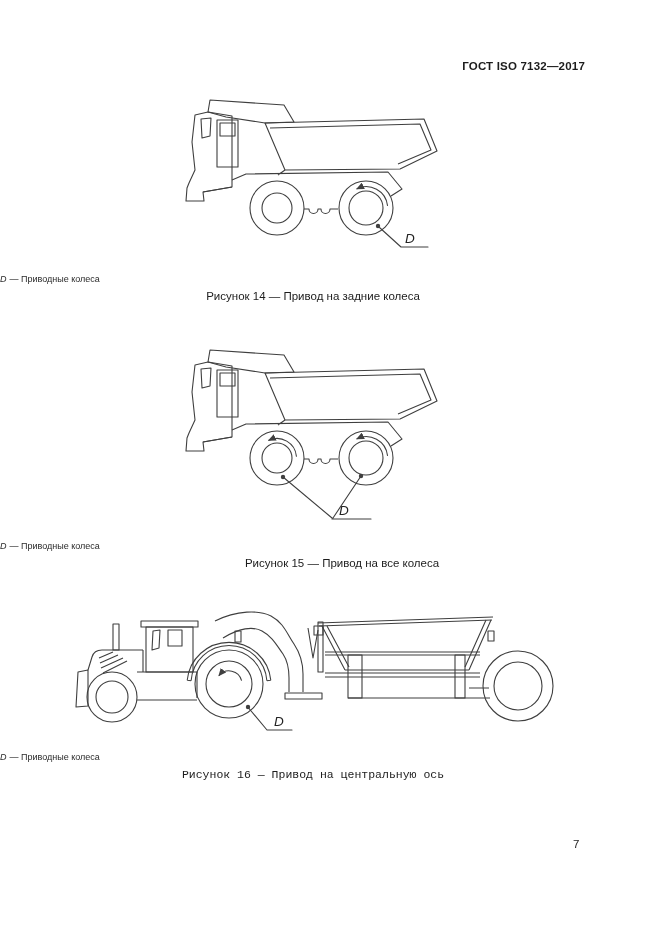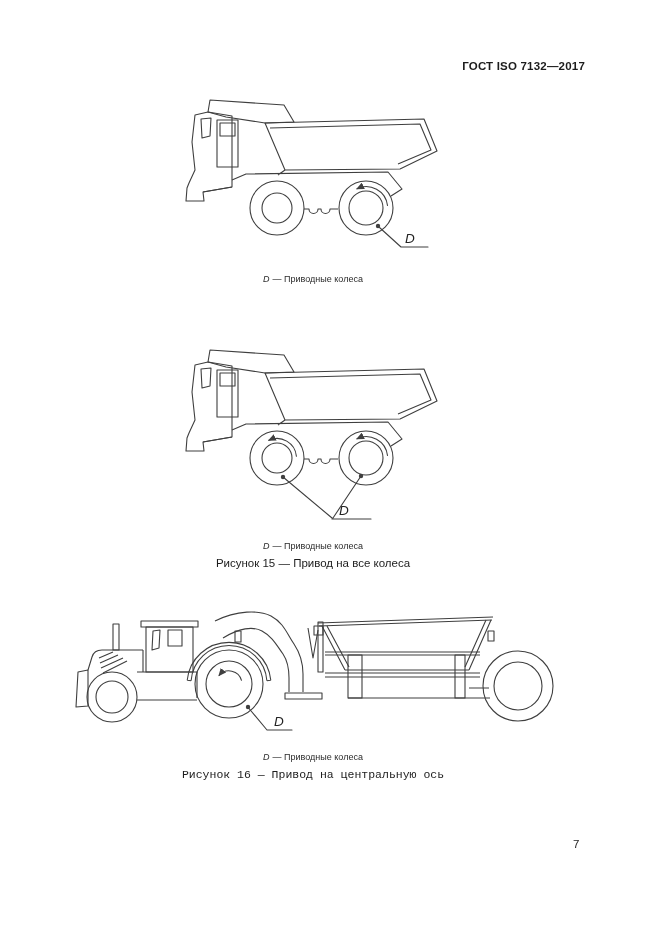--- a/index.html
+++ b/index.html
@@ -10,21 +10,21 @@
   }
   .hdr {
     position:absolute; top:60px; right:76px;
     font-size:11.5px; font-weight:bold; color:#1c1c1c; letter-spacing:.2px;
   }
   .fig { position:absolute; }
   .ln  { fill:none; stroke:#3f3f3f; stroke-width:1.1; stroke-linejoin:round; stroke-linecap:round; }
   .dot { fill:#3f3f3f; stroke:none; }
   .dlabel { font:italic 13.5px "Liberation Sans", sans-serif; fill:#222222; }
   .legend {
-    position:absolute; left:0; width:626px; text-align:center;
+    position:absolute; left:0; width:626px; 
     font-size:9px; color:#2a2a2a;
   }
   .legend .em { font-style:italic; padding-right:3px; }
   .caption {
     position:absolute; left:0; width:626px; text-align:center;
     font-size:11.5px; color:#1c1c1c;
   }
   .pagenum { position:absolute; top:838px; left:573px; font-size:11.5px; color:#1c1c1c; }
 </style>
 </head>
@@ -60,34 +60,35 @@
   <svg class="fig" style="left:170px; top:90px;" width="280" height="172" viewBox="0 0 280 172">
     <use href="#dump-truck" xlink:href="#dump-truck"></use>
     <path class="ln" d="M217.5,115.5 A21.5,21.5 0 0 0 187,98.7" marker-end="url(#arw)"></path>
     <circle class="dot" cx="208" cy="136" r="2.2"></circle>
     <path class="ln" d="M209.5,137.5 L231,157 L258,157"></path>
     <text class="dlabel" x="235" y="153">D</text>
   </svg>
   <div class="legend" style="top:274px;">
     <span class="em">D</span><span>— Приводные колеса</span>
   </div>
+  <div class="caption" style="top:290px;">Рисунок 14 — Привод на задние колеса</div>
 
   <svg class="fig" style="left:170px; top:340px;" width="280" height="192" viewBox="0 0 280 192">
     <use href="#dump-truck" xlink:href="#dump-truck"></use>
     <path class="ln" d="M126.4,116.3 A19.5,19.5 0 0 0 98.8,100.3" marker-end="url(#arw)"></path>
     <path class="ln" d="M217.5,115.5 A21.5,21.5 0 0 0 187,98.7" marker-end="url(#arw)"></path>
     <circle class="dot" cx="113" cy="137" r="2.2"></circle>
     <circle class="dot" cx="191" cy="136" r="2.2"></circle>
     <path class="ln" d="M113,137 L162,178 M191,136 L163,178 M162,179 L201,179"></path>
     <text class="dlabel" x="169" y="175">D</text>
   </svg>
   <div class="legend" style="top:541px;">
     <span class="em">D</span><span>— Приводные колеса</span>
   </div>
-  <div class="caption" style="top:557px;">Рисунок 15 — Привод на все колеса</div>
+  <div class="caption" style="top:557px;margin-left:29px;">Рисунок 15 — Привод на все колеса</div>
 
   <svg class="fig" style="left:75px; top:600px;" width="490" height="135" viewBox="0 0 490 135">
     <g fill="none" stroke="#3f3f3f" stroke-width="1.1" stroke-linejoin="round">
       <path d="M3,72 L13,70 L13,106 L1,107 Z"></path>
       <circle cx="37" cy="97" r="25"></circle>
       <circle cx="37" cy="97" r="16"></circle>
       <path d="M13,70 L17,57 Q19,50 27,50 L68,50"></path>
       <path d="M24,58 L38,52 M25,63 L43,55 M26,68 L48,58 M28,73 L52,61"></path>
       <rect x="38" y="24" width="6" height="26"></rect>
       <rect x="66" y="21" width="57" height="6"></rect>

